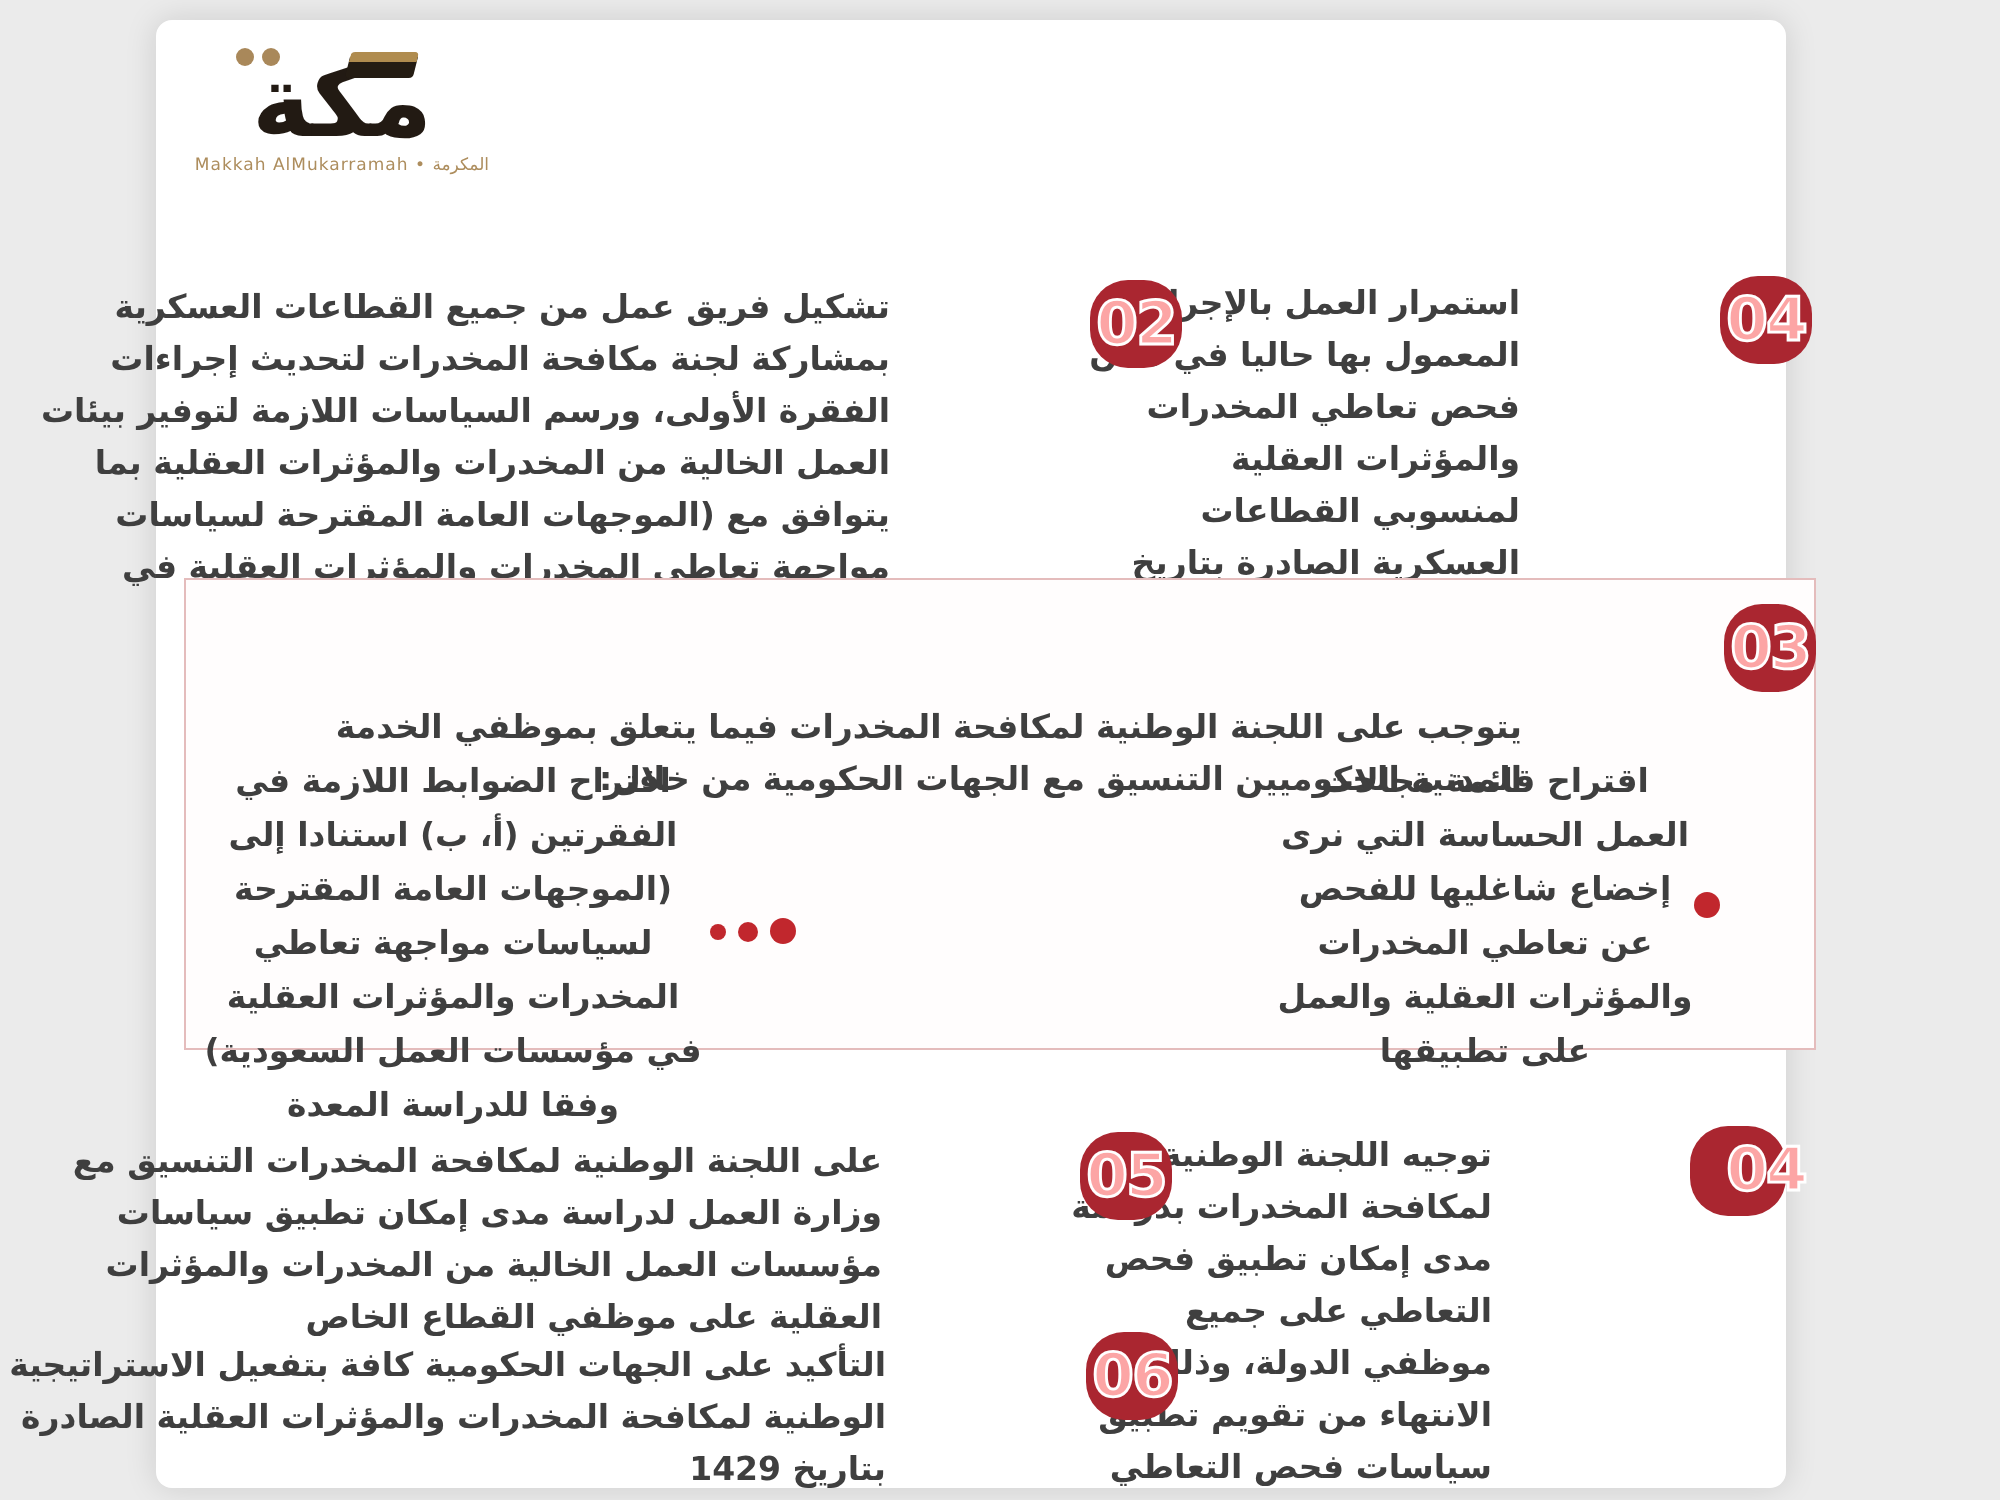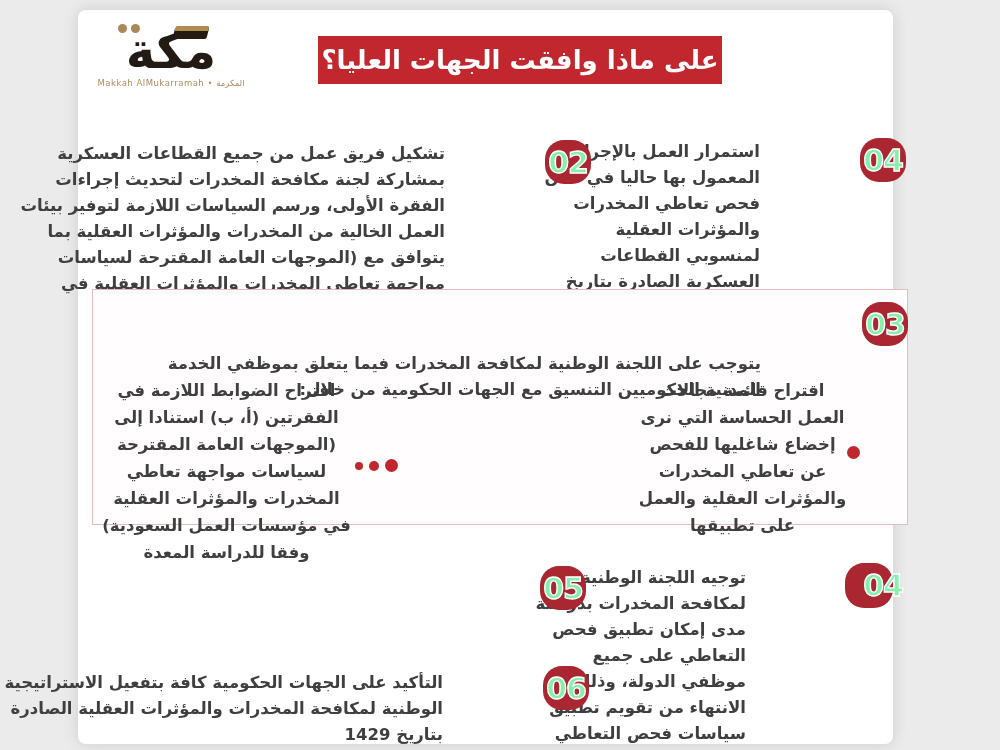--- a/index.html
+++ b/index.html
@@ -32,21 +32,21 @@
   
   .banner {
     position:absolute; left:240px; top:26px; width:404px; height:48px;
     background:#c1272d; color:#fff; display:flex; align-items:center; justify-content:center;
     font-size:26px; font-weight:bold; direction:rtl;
   }
   
   .num {
     position:absolute; width:46px; height:44px; background:#aa2630;
     display:flex; align-items:center; justify-content:center;
-    font-size:30px; font-weight:bold; color:#86efac;
+    font-size:30px; font-weight:bold; color:#fca5a5;
     -webkit-text-stroke:1.4px #ffffff; letter-spacing:-1px;
     font-family:"DejaVu Sans", sans-serif; direction:ltr;border-radius:19px;
   }
   
   .txt {
     position:absolute; direction:rtl; text-align:right;
     font-size:16.5px; line-height:26px; font-weight:bold; color:#3f3f3f;
   }
   
   .panel {
@@ -69,23 +69,20 @@
   <div class="logo">
     <div class="dots">
         <i></i>
         <i></i>
       </div>
     <div class="kaaba"></div>
     <div class="wordmark">مكة</div>
     <div class="tagline">Makkah AlMukarramah • المكرمة</div>
   </div>
 
-  <div class="banner">
-    <span>على ماذا وافقت الجهات العليا؟</span>
-  </div>
 
   <div class="num" style="left:782px; top:128px;">04</div>
   <div class="txt" style="right:133px; top:129px; width:218px;">استمرار العمل بالإجراءات المعمول بها حاليا في شأن فحص تعاطي المخدرات والمؤثرات العقلية لمنسوبي القطاعات العسكرية الصادرة بتاريخ 1428</div>
 
   <div class="num" style="left:467px; top:130px;">02</div>
   <div class="txt" style="right:448px; top:131px; width:450px;">تشكيل فريق عمل من جميع القطاعات العسكرية بمشاركة لجنة مكافحة المخدرات لتحديث إجراءات الفقرة الأولى، ورسم السياسات اللازمة لتوفير بيئات العمل الخالية من المخدرات والمؤثرات العقلية بما يتوافق مع (الموجهات العامة المقترحة لسياسات مواجهة تعاطي المخدرات والمؤثرات العقلية في مؤسسات العمل السعودية)</div>
 
   <div class="panel"></div>
   <div class="num" style="left:784px; top:292px;">03</div>
   <div class="txt" style="right:132px; top:296px; width:620px;margin-top:45px;">يتوجب على اللجنة الوطنية لمكافحة المخدرات فيما يتعلق بموظفي الخدمة المدنية الحكوميين التنسيق مع الجهات الحكومية من خلال:</div>
@@ -104,17 +101,18 @@
         <i style="width: 10px; height: 10px;"></i>
         <i style="width: 8px; height: 8px;"></i>
       </div>
     <div class="bullet-text">اقتراح الضوابط اللازمة في الفقرتين (أ، ب) استنادا إلى (الموجهات العامة المقترحة لسياسات مواجهة تعاطي المخدرات والمؤثرات العقلية في مؤسسات العمل السعودية) وفقا للدراسة المعدة</div>
   </div>
 
   <div class="num" style="left:767px; top:553px; width:48px; height:45px;padding-left:28px;">04</div>
   <div class="txt" style="right:147px; top:555px; width:212px;">توجيه اللجنة الوطنية لمكافحة المخدرات بدراسة مدى إمكان تطبيق فحص التعاطي على جميع موظفي الدولة، وذلك بعد الانتهاء من تقويم تطبيق سياسات فحص التعاطي على من يعملون في مجالات العمل الحساسة.</div>
 
   <div class="num" style="left:462px; top:556px;">05</div>
+  <div class="txt" style="right:452px; top:558px; width:442px;">على اللجنة الوطنية لمكافحة المخدرات التنسيق مع وزارة العمل لدراسة مدى إمكان تطبيق سياسات مؤسسات العمل الخالية من المخدرات والمؤثرات العقلية على موظفي القطاع الخاص</div>
 
   <div class="num" style="left:465px; top:656px;">06</div>
   <div class="txt" style="right:450px; top:660px; width:442px;">التأكيد على الجهات الحكومية كافة بتفعيل الاستراتيجية الوطنية لمكافحة المخدرات والمؤثرات العقلية الصادرة بتاريخ 1429</div>
 
 </div>
 
 </body></html>

